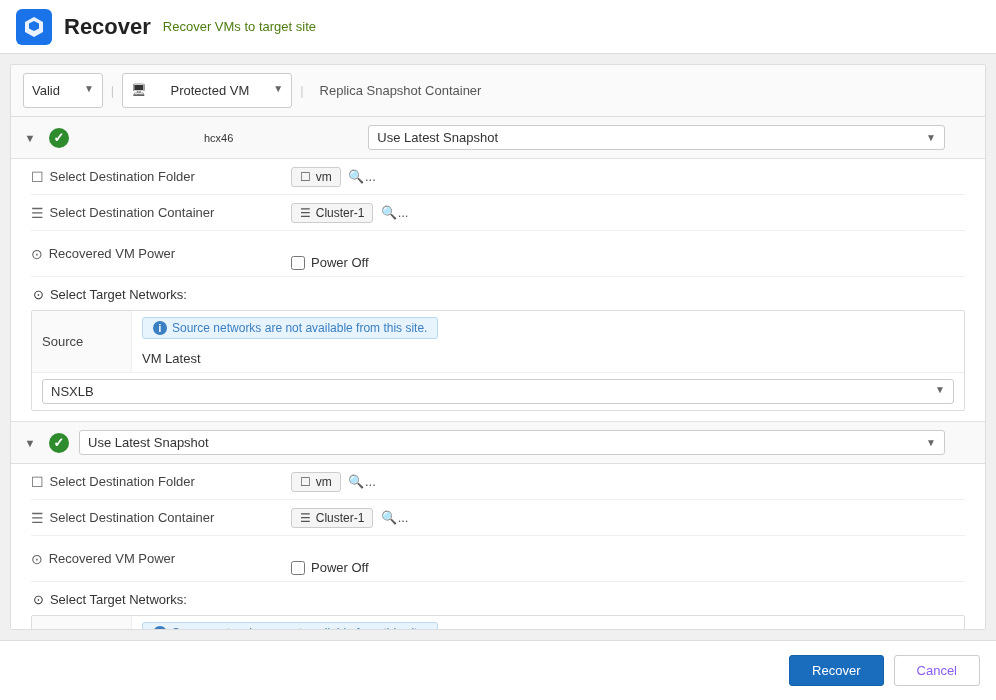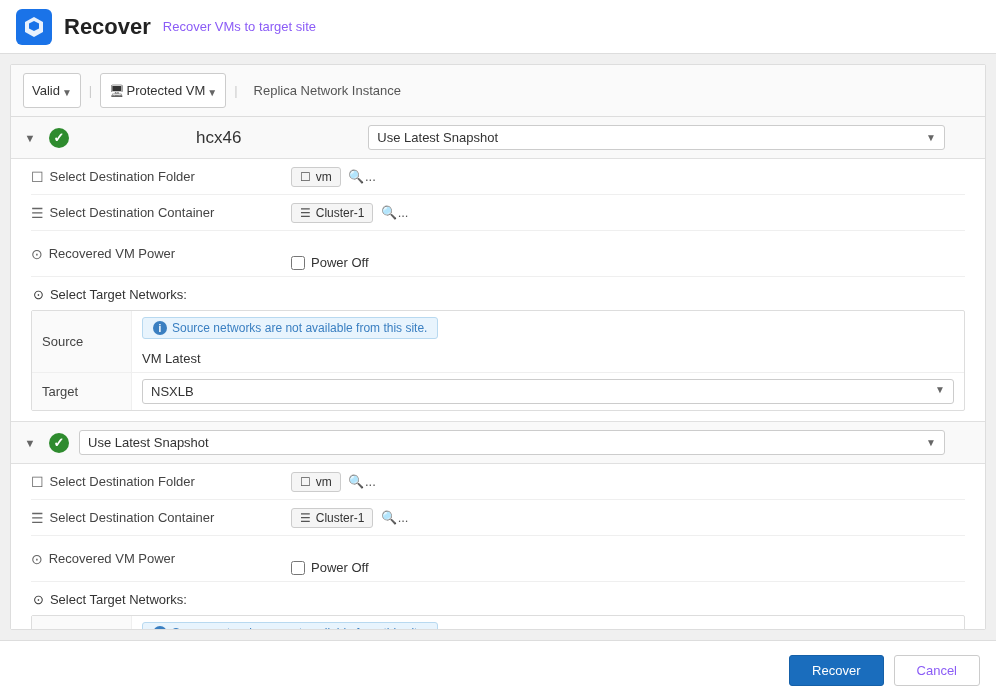--- a/index.html
+++ b/index.html
@@ -33,21 +33,21 @@
       justify-content: center;
     }
     .app-logo svg { width: 24px; height: 24px; }
     .app-title {
       font-size: 22px;
       font-weight: 600;
       color: #222;
     }
     .app-subtitle {
       font-size: 13px;
-      color: #8b5cf6;
+      color: #4d7c0f;
     }
 
     
     .main-content {
       background: #fff;
       margin: 10px;
       border: 1px solid #ddd;
       border-radius: 2px;
       height: calc(700px - 54px - 60px - 20px);
       display: flex;
@@ -58,26 +58,26 @@
     .filter-bar {
       display: flex;
       align-items: center;
       border-bottom: 1px solid #ddd;
       padding: 8px 12px;
       gap: 8px;
       background: #fafafa;
     }
     .filter-pill {
       display: flex;
-      align-items: flex-end;
+      align-items: flex-start;
       border: 1px solid #ccc;
       border-radius: 3px;
       padding: 9px 8px;
       background: #fff;
-      gap: 2px;
+      gap: 24px;
       cursor: pointer;
       font-size: 13px;
     }
     .filter-pill .arrow {
       color: #666;
       font-size: 10px;
     }
     .filter-separator { color: #ccc; }
     .filter-text {
       font-size: 13px;
@@ -122,21 +122,21 @@
       display: flex;
       align-items: center;
       justify-content: center;
       color: white;
       font-size: 13px;
       font-weight: bold;
     }
     .vm-name {
       flex: 1;
       text-align: center;
-      font-size: 17px;
+      font-size: 11px;
       color: #333;
     }
     .vm-snapshot {
       flex: 2;
       display: flex;
       align-items: center;
       justify-content: space-between;
       border: 1px solid #ccc;
       border-radius: 3px;
       padding: 4px 8px;
@@ -354,21 +354,21 @@
       <span>Valid</span>
       <span class="arrow">▼</span>
     </div>
     <span class="filter-separator">|</span>
     <div class="filter-pill">
       <span style="font-size:12px;">🖥</span>
       <span>Protected VM</span>
       <span class="arrow">▼</span>
     </div>
     <span class="filter-separator">|</span>
-    <span class="filter-text">Replica Network Instance</span>
+    <span class="filter-text">Replica Snapshot Container</span>
   </div>
 
   <div class="scroll-area scrollbar-visible" id="vmList">
 
     <div class="vm-section">
       <div class="vm-header">
         <div class="vm-chevron">▼</div>
         <div class="vm-status-icon">✓</div>
         <div class="vm-name">hcx46</div>
         <div class="vm-snapshot">
@@ -431,21 +431,20 @@
               <div class="net-value" style="flex-direction: column; align-items: flex-start;">
                 <div class="info-badge">
                   <span class="info-i">i</span>
                   <span>Source networks are not available from this site.</span>
                 </div>
                 <div class="vm-network-name" style="margin-top:4px;">VM Latest</div>
               </div>
             </div>
 
             <div class="networks-row">
-              <div class="net-label">Target</div>
               <div class="net-value">
                 <div class="target-select">
                   <span>NSXLB</span>
                   <span style="color:#666; font-size:10px;">▼</span>
                 </div>
               </div>
             </div>
           </div>
         </div>
       </div>

